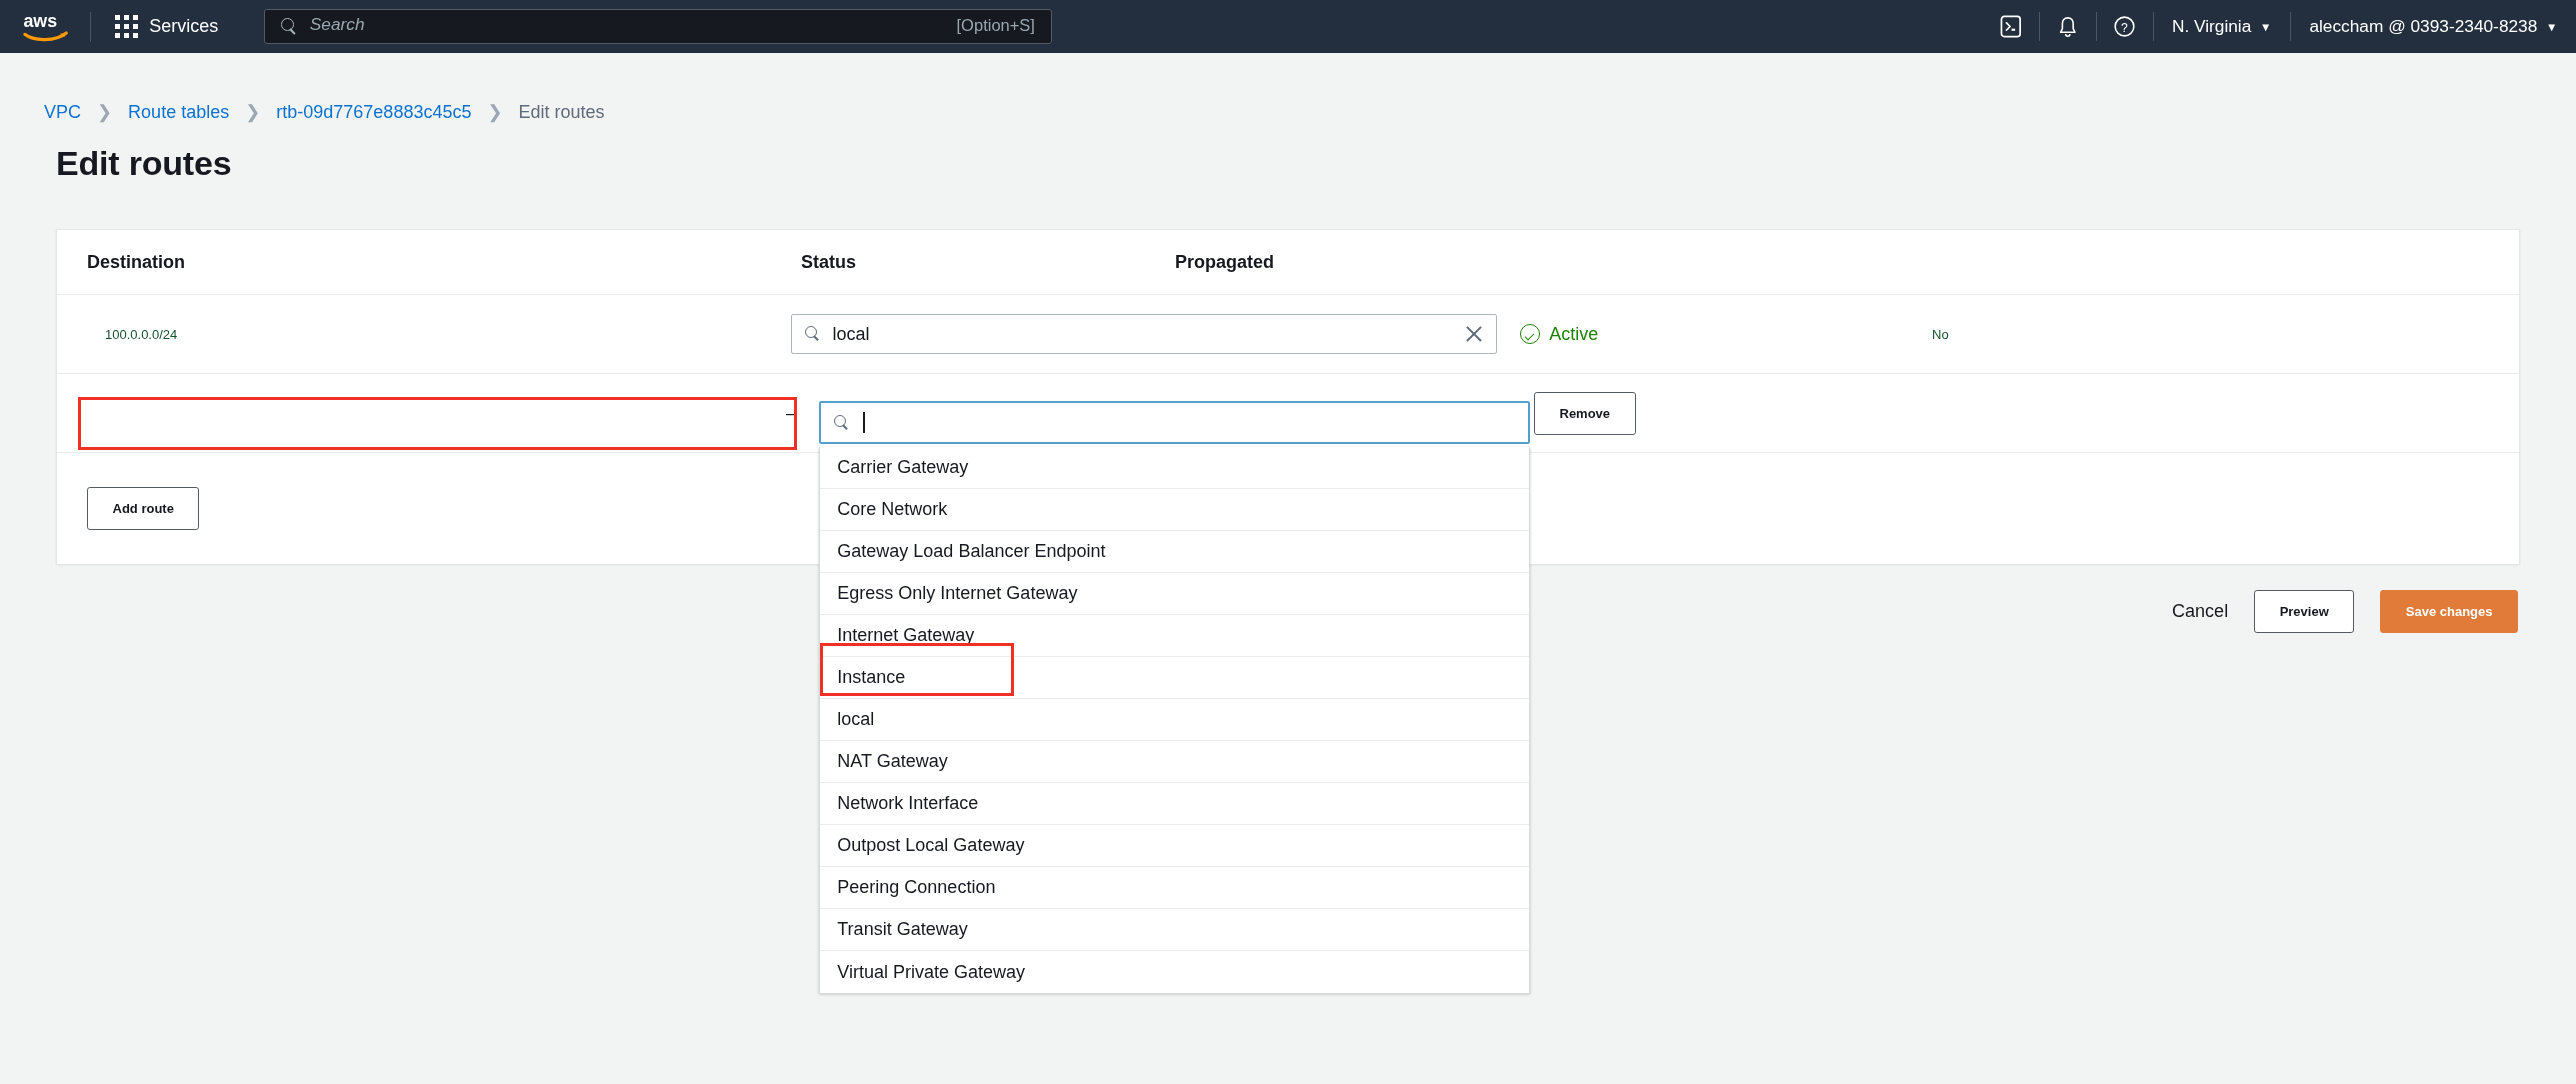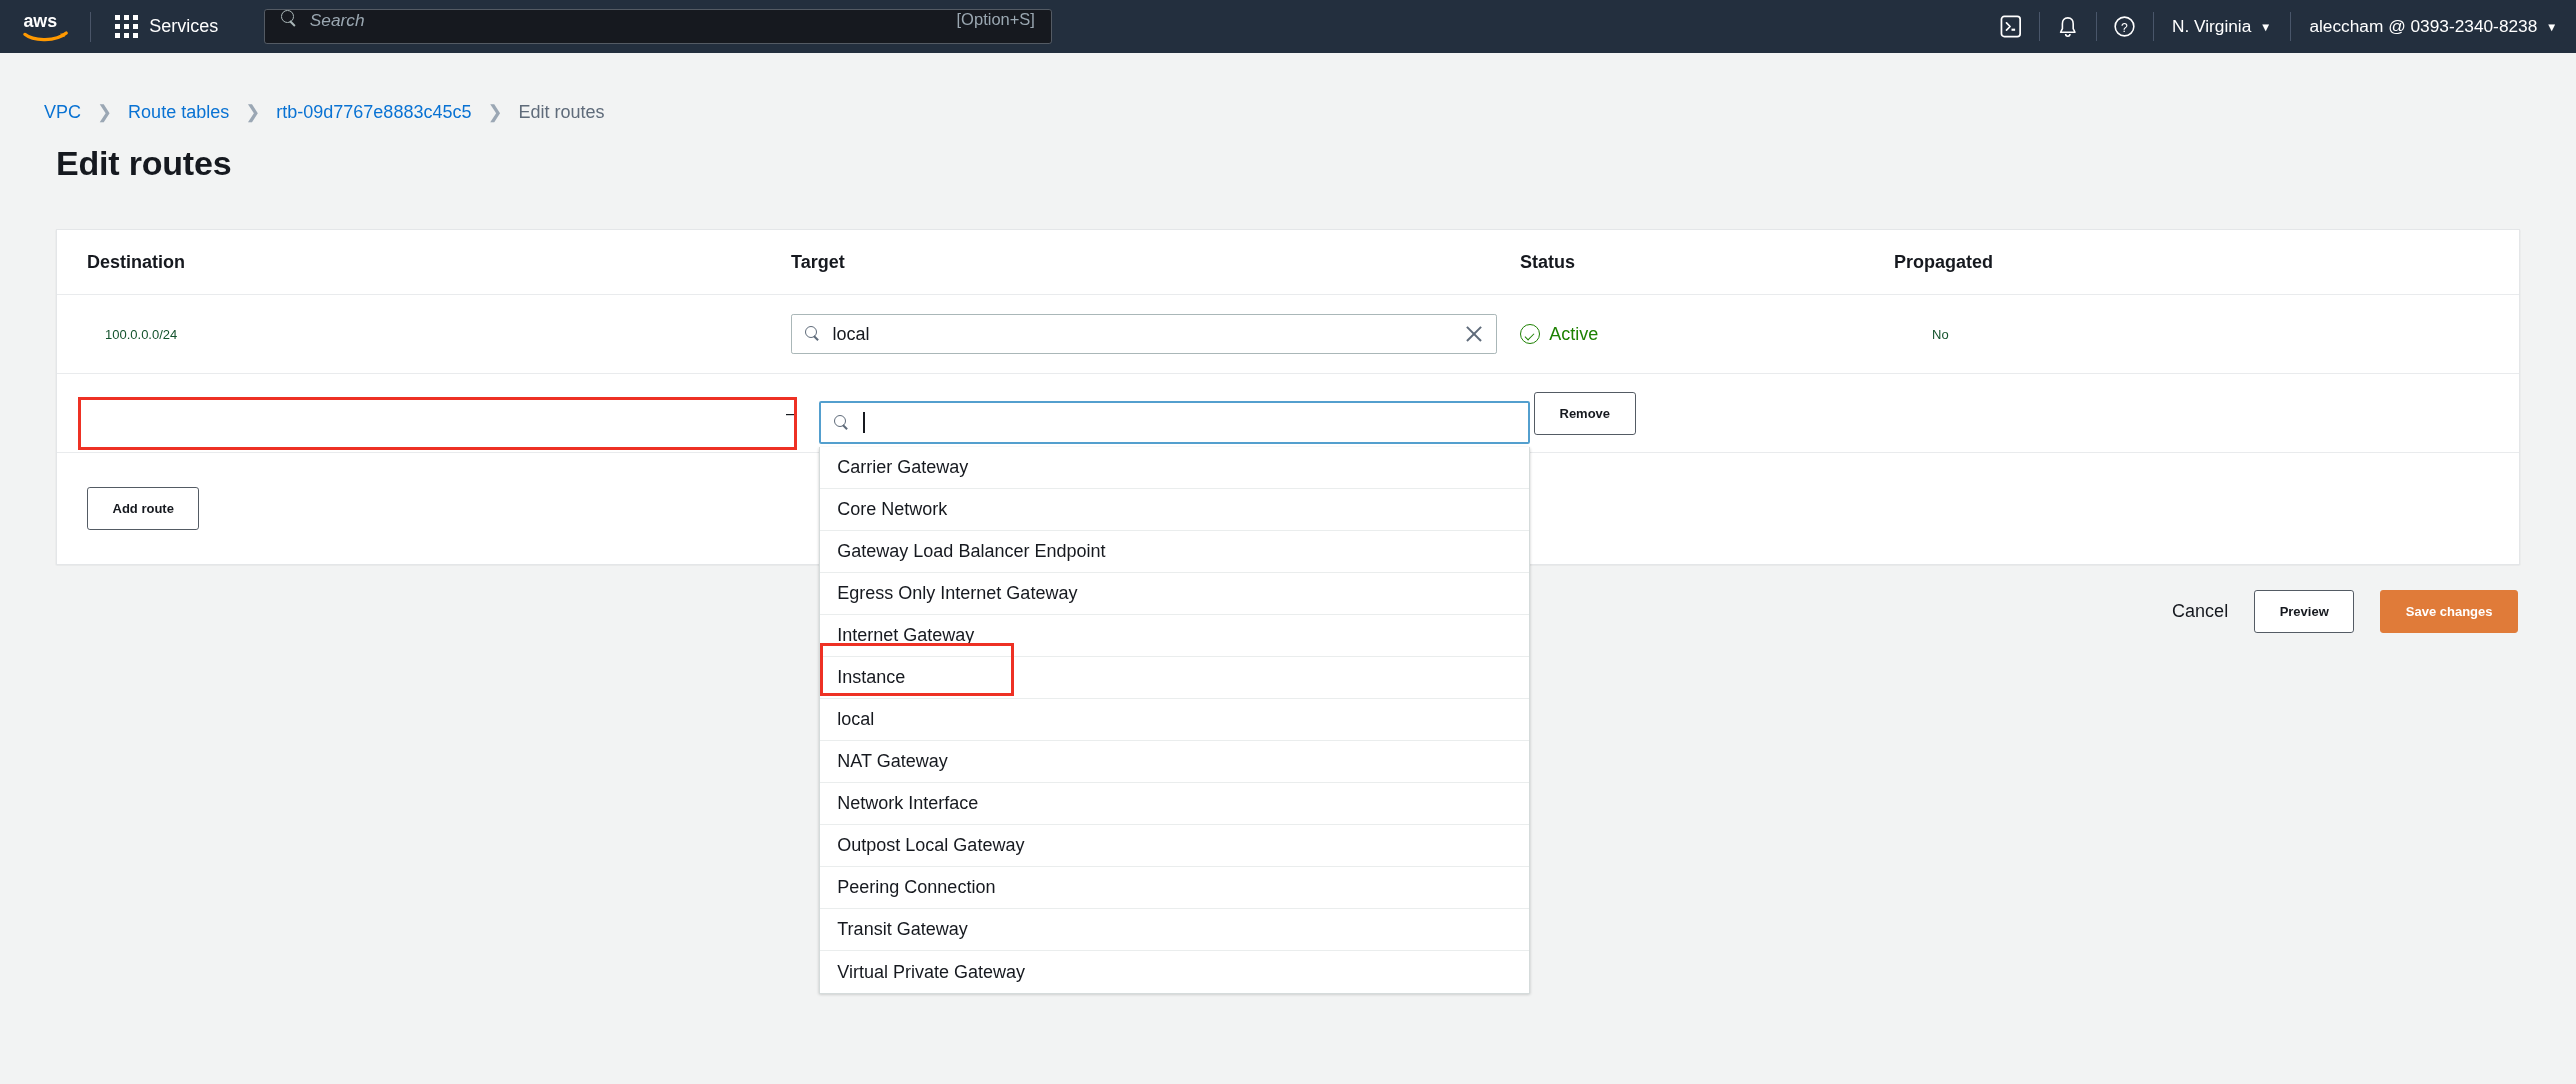--- a/index.html
+++ b/index.html
@@ -22,21 +22,21 @@
   .services-btn {
     display: flex; align-items: center; gap: 11.5px;
     margin-left: 18.7px; cursor: pointer; height: 40px; padding: 0 5.8px;
   }
   .grid-icon { display: grid; grid-template-columns: repeat(3, 5px); gap: 3.6px; }
   .grid-icon i { width: 5px; height: 5px; background: #ffffff; display: block; }
   .services-label { color: #ffffff; font-size: 18px; }
   .searchbar {
     margin-left: 40px; width: 788px; height: 35px;
     background: #16191f; border: 0.7px solid #545b64; border-radius: 2.9px;
-    display: flex; align-items: flex-start; padding: 0 16px; cursor: text;
+    display: flex; align-items: flex-end; padding: 8px 16px; cursor: text;
   }
   .search-glyph { width: 17.3px; height: 17.3px; position: relative; flex: 0 0 auto; }
   .search-glyph::before {
     content:""; position:absolute; left:0; top:0; width:10.8px; height:10.8px;
     border:1.8px solid #aab7b8; border-radius:50%;
   }
   .search-glyph::after {
     content:""; position:absolute; left:9.3px; top:10px; width:6.5px; height:1.8px;
     background:#aab7b8; transform: rotate(45deg); transform-origin: left center;
   }
@@ -273,21 +273,20 @@
   <span class="crumb-current">Edit routes</span>
 </div>
 
 <div class="page-title">Edit routes</div>
 
 <div class="panel">
   <div class="tbl">
 
     <div class="row header">
       <div class="c-dest th">Destination</div>
-      <div class="c-target th">Target</div>
       <div class="c-status th">Status</div>
       <div class="c-prop th">Propagated</div>
       <div class="c-act"></div>
     </div>
 
     <div class="row data1">
       <div class="c-dest cell-text">100.0.0.0/24</div>
       <div class="c-target">
         <div class="field w-local">
           <span class="field-ico"></span>

